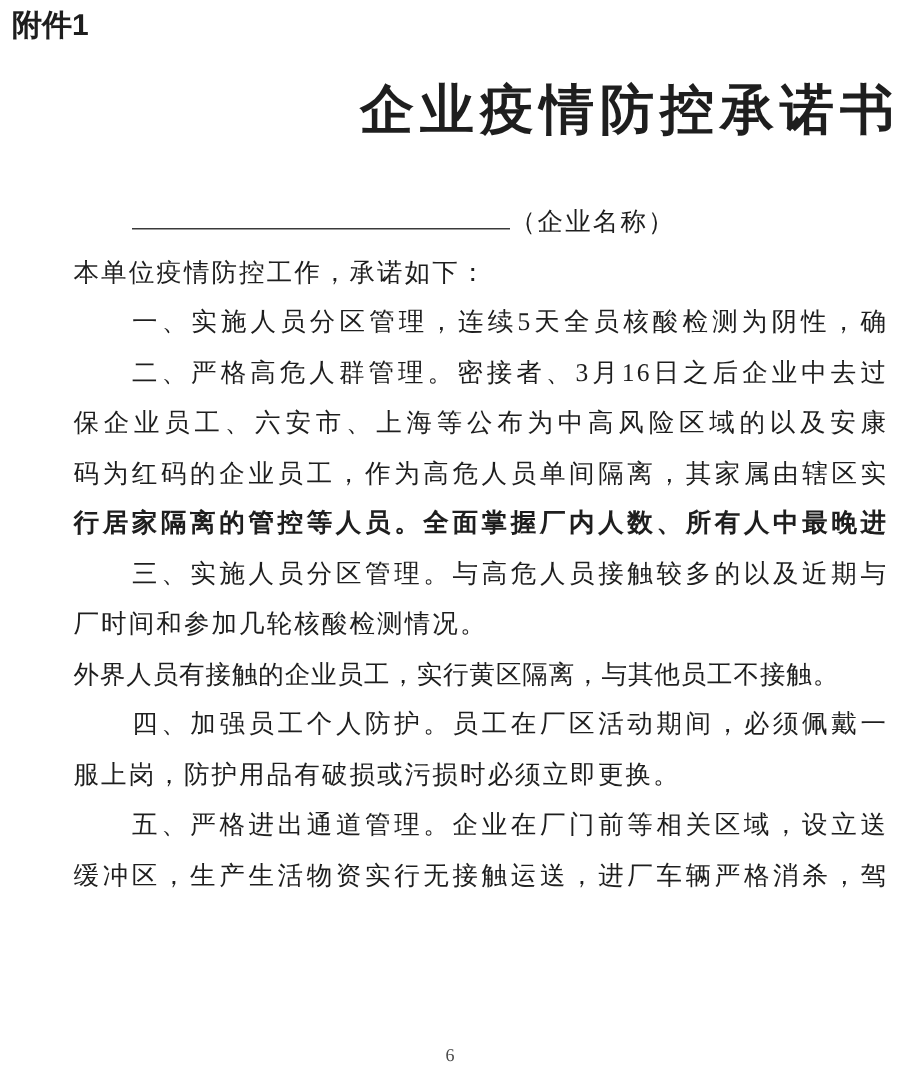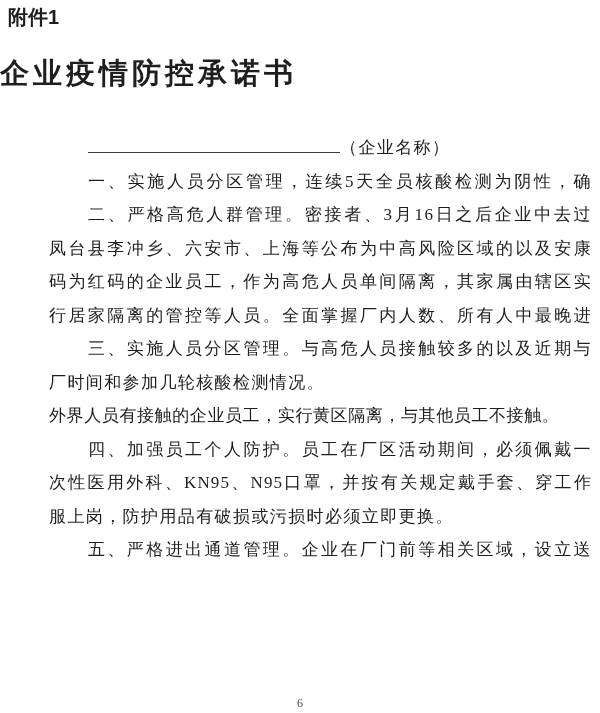--- a/index.html
+++ b/index.html
@@ -13,22 +13,22 @@
   }
   .attachment {
     padding: 6px 0 0 8px;
     font-family: "Liberation Sans", "DejaVu Sans", sans-serif;
     font-weight: bold;
     font-size: 20px;
     line-height: 22px;
   }
   .title {
     margin: 25px 0 0 0;
-    text-align: left;
-    font-size: 29px;
+    text-align: right;
+    font-size: 36px;
     font-weight: bold;
     letter-spacing: 4px;
     line-height: 40px;
   }
   .content {
     margin-top: 38px;
     padding: 0 8px;
     font-size: 17px;
     letter-spacing: 1.4px;
     margin-left: 41px;
@@ -67,35 +67,36 @@
   <div class="attachment">附件1</div>
 
   <div class="title">企业疫情防控承诺书</div>
 
   <div class="content">
 
     <div class="textline end indent">
       <span class="blank"></span><span>（企业名称）</span>
     </div>
 
+    <div class="textline end">本单位疫情防控工作，承诺如下：</div>
 
     <div class="textline indent">一、实施人员分区管理，连续5天全员核酸检测为阴性，确</div>
 
     <div class="textline indent">二、严格高危人群管理。密接者、3月16日之后企业中去过</div>
-    <div class="textline" style="letter-spacing: 1.3px;">凤台县李冲乡、六安市、上海等公布为中高风险区域的以及安康</div>
+    <div class="textline" style="letter-spacing: 1.3px;">保企业员工、六安市、上海等公布为中高风险区域的以及安康</div>
     <div class="textline" style="letter-spacing: 1.3px;">码为红码的企业员工，作为高危人员单间隔离，其家属由辖区实</div>
-    <div class="textline" style="letter-spacing: 1.3px;">行居家隔离的管控等人员。全面掌握厂内人数、所有人中最晚进</div>
+    <div class="textline" style="letter-spacing: 1.3px; font-weight: bold;">行居家隔离的管控等人员。全面掌握厂内人数、所有人中最晚进</div>
     <div class="textline indent">三、实施人员分区管理。与高危人员接触较多的以及近期与</div>
 
     <div class="textline end">厂时间和参加几轮核酸检测情况。</div>
     <div class="textline end" style="letter-spacing: 0.6px;">外界人员有接触的企业员工，实行黄区隔离，与其他员工不接触。</div>
 
     <div class="textline indent">四、加强员工个人防护。员工在厂区活动期间，必须佩戴一</div>
-    <div class="textline" style="letter-spacing: 1.1px;">次性医用外科、KN95、N95口罩，并按有关规定戴手套、穿工作</div>
     <div class="textline end">服上岗，防护用品有破损或污损时必须立即更换。</div>
 
     <div class="textline indent">五、严格进出通道管理。企业在厂门前等相关区域，设立送</div>
+    <div class="textline" style="letter-spacing: 1.3px;">缓冲区，生产生活物资实行无接触运送，进厂车辆严格消杀，驾</div>
 
   </div>
 
   <div class="pagenum">6</div>
 
 </div>
 
 </body></html>

